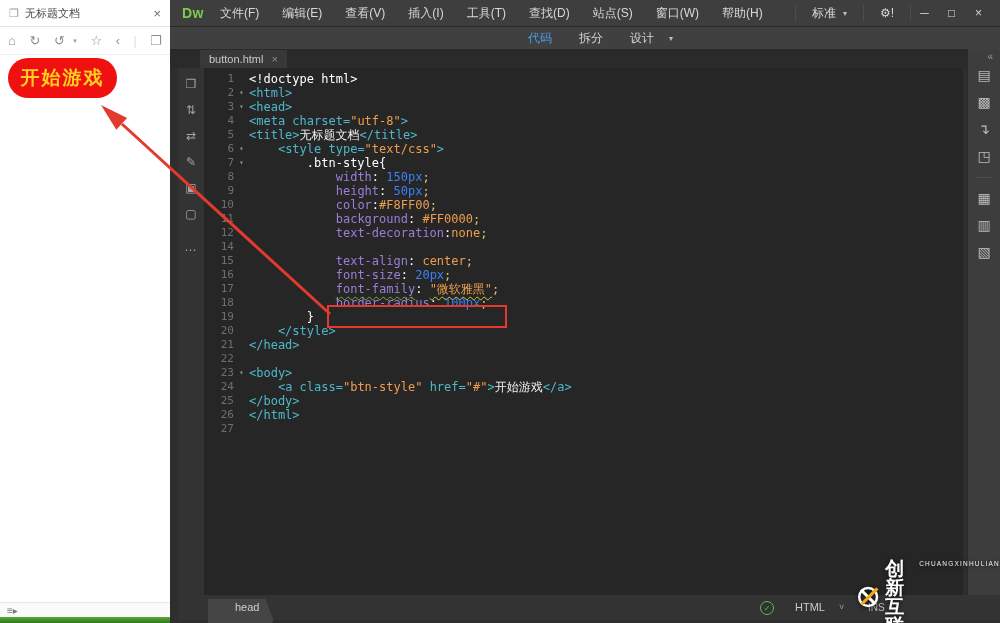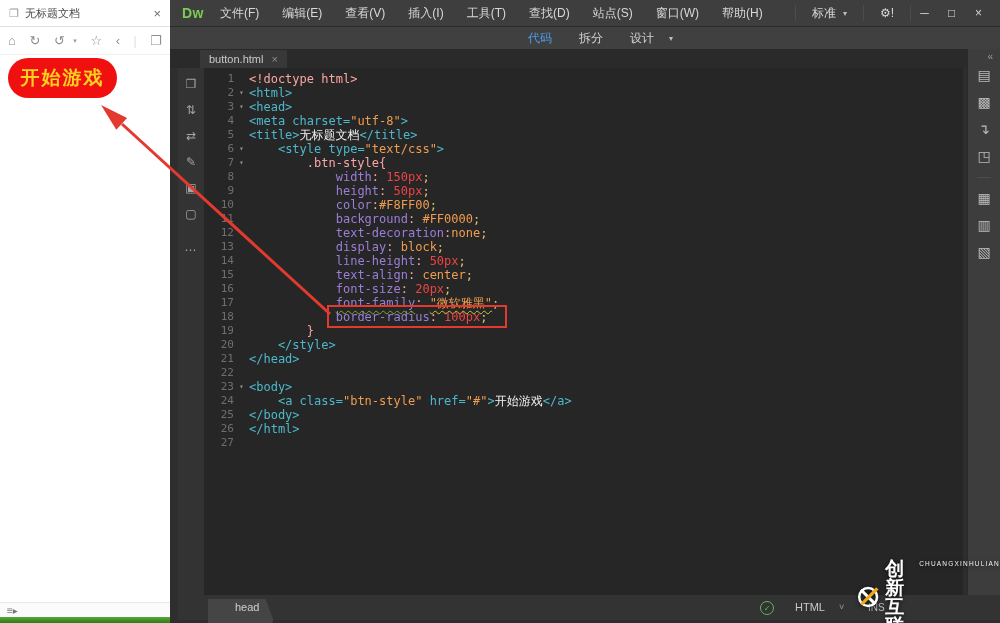--- a/index.html
+++ b/index.html
@@ -54,22 +54,22 @@
              gap:14px;color:#a5a5a5;font-size:12px;}
   .lt-icon{line-height:1;}
   .lt-icon.more{margin-top:10px;letter-spacing:1px;}
 
   .codearea{position:absolute;left:34px;top:68px;width:759px;height:527px;background:#262626;overflow:hidden;}
   #code-lines{padding-top:4px;}
   .code-line{display:flex;height:14px;line-height:14px;font-family:"DejaVu Sans Mono",monospace;font-size:12px;}
   .ln{width:30px;text-align:right;color:#6f6f6f;font-size:11px;flex:none;}
   .fold{width:15px;text-align:center;color:#8a8a8a;font-size:8px;flex:none;}
   .ct{white-space:pre;flex:none;}
-  .tk-w{color:#fca5a5;} .tk-t{color:#4db8cc;} .tk-s{color:#ef9d4e;} .tk-p{color:#9b7ed8;}
-  .tk-n{color:#ef4444;} .tk-k{color:#ef9d4e;} .tk-y{color:#e2c06c;} .tk-c{color:#f2f2f2;}
+  .tk-w{color:#ffffff;} .tk-t{color:#4db8cc;} .tk-s{color:#ef9d4e;} .tk-p{color:#9b7ed8;}
+  .tk-n{color:#3b82f6;} .tk-k{color:#ef9d4e;} .tk-y{color:#e2c06c;} .tk-c{color:#f2f2f2;}
   .tk-pu{color:#9b7ed8;text-decoration:underline wavy #7aa83a 1px;text-underline-offset:3px;}
   .tk-su{color:#ef9d4e;text-decoration:underline wavy #c8c83c 1px;text-underline-offset:3px;}
 
   .rightstrip{position:absolute;right:0;top:49px;width:33px;height:546px;background:#3d3d3d;border-left:1px solid #2a2a2a;
               display:flex;flex-direction:column;align-items:center;color:#bdbdbd;box-sizing:border-box;}
   .collapse{align-self:flex-end;padding:2px 7px 0 0;font-size:10px;color:#9a9a9a;}
   #panelicons{display:flex;flex-direction:column;align-items:center;gap:13px;margin-top:6px;font-size:14px;}
   .rp-icon{line-height:1;}
   .rp-icon.sep-after{padding-bottom:14px;border-bottom:1px solid #4c4c4c;}
 
@@ -238,28 +238,22 @@
             <span class="ln">11</span>
             <span class="fold"></span>
             <span class="ct"><span class="tk-w">            </span><span class="tk-p">background</span><span class="tk-w">: </span><span class="tk-s">#FF0000</span><span class="tk-y">;</span></span>
           </div>
           <div class="code-line">
             <span class="ln">12</span>
             <span class="fold"></span>
             <span class="ct"><span class="tk-w">            </span><span class="tk-p">text-decoration</span><span class="tk-w">:</span><span class="tk-k">none</span><span class="tk-y">;</span></span>
           </div>
           <div class="code-line">
-            <span class="ln">13</span>
-            <span class="fold"></span>
-            <span class="ct"><span class="tk-w">            </span><span class="tk-p">display</span><span class="tk-w">: </span><span class="tk-k">block</span><span class="tk-y">;</span></span>
-          </div>
-          <div class="code-line">
             <span class="ln">14</span>
             <span class="fold"></span>
-            <span class="ct"><span class="tk-w">            </span><span class="tk-p">line-height</span><span class="tk-w">: </span><span class="tk-n">50px</span><span class="tk-y">;</span></span>
           </div>
           <div class="code-line">
             <span class="ln">15</span>
             <span class="fold"></span>
             <span class="ct"><span class="tk-w">            </span><span class="tk-p">text-align</span><span class="tk-w">: </span><span class="tk-k">center</span><span class="tk-y">;</span></span>
           </div>
           <div class="code-line">
             <span class="ln">16</span>
             <span class="fold"></span>
             <span class="ct"><span class="tk-w">            </span><span class="tk-p">font-size</span><span class="tk-w">: </span><span class="tk-n">20px</span><span class="tk-y">;</span></span>

